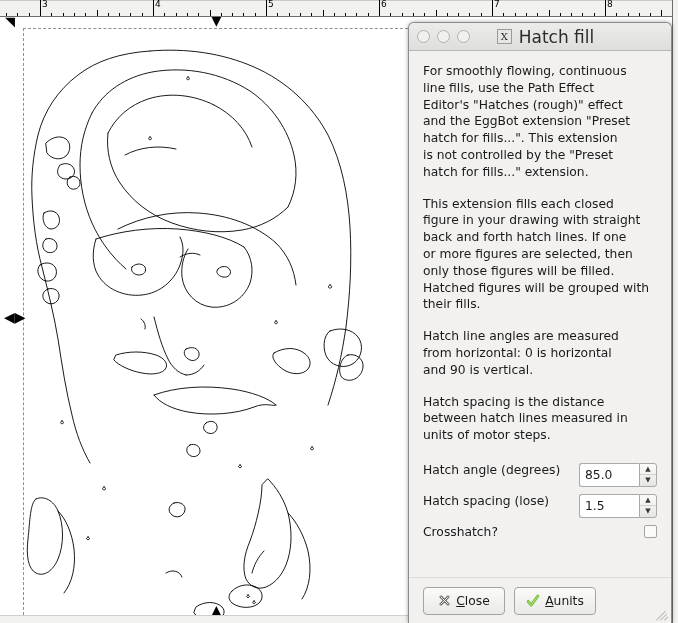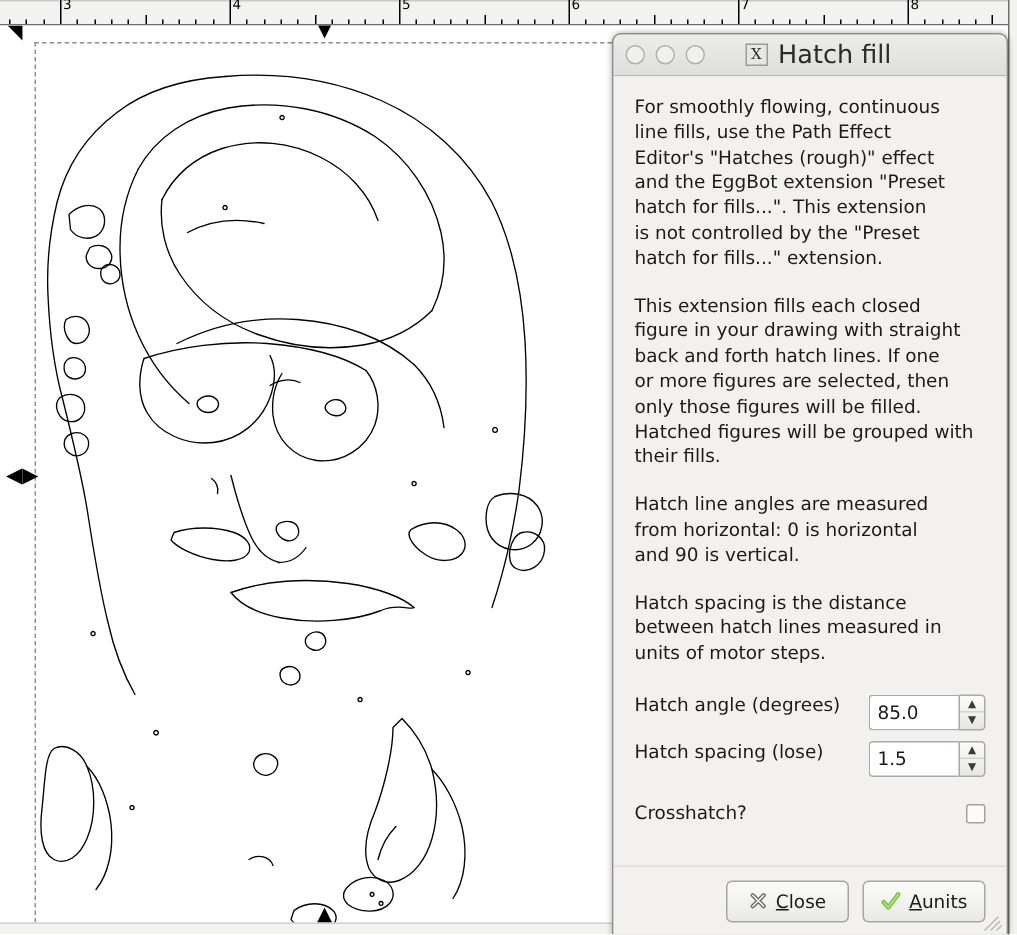--- a/index.html
+++ b/index.html
@@ -239,40 +239,40 @@
     align-items: center;
     justify-content: center;
     font-size: 7px;
     line-height: 7px;
     color: #3a3a3a;
   }
   .spin-btns > div:first-child { border-bottom: 1px solid #d2d2d0; }
 
   .check-row {
     display: flex;
-    align-items: flex-end;
+    align-items: flex-start;
     height: 24px;
     margin-top: 2px;
   }
   .cbox {
     width: 13px; height: 13px;
     border: 1px solid #a3a3a1;
     border-radius: 2px;
     background: #fbfbfa;
     box-sizing: border-box;
   }
 
   .dlg-footer {
     height: 46px;
     min-height: 46px;
     background: #f2f1f0;
     border-top: 1px solid #dcdcda;
     display: flex;
     align-items: center;
-    justify-content: flex-end;
+    justify-content: flex-start;
     gap: 9px;
     padding: 0 14px 0 14px;
     box-sizing: border-box;
     position: relative;
   }
   .btn {
     height: 28px;
     min-width: 82px;
     border: 1px solid #a4a4a2;
     border-radius: 4px;

